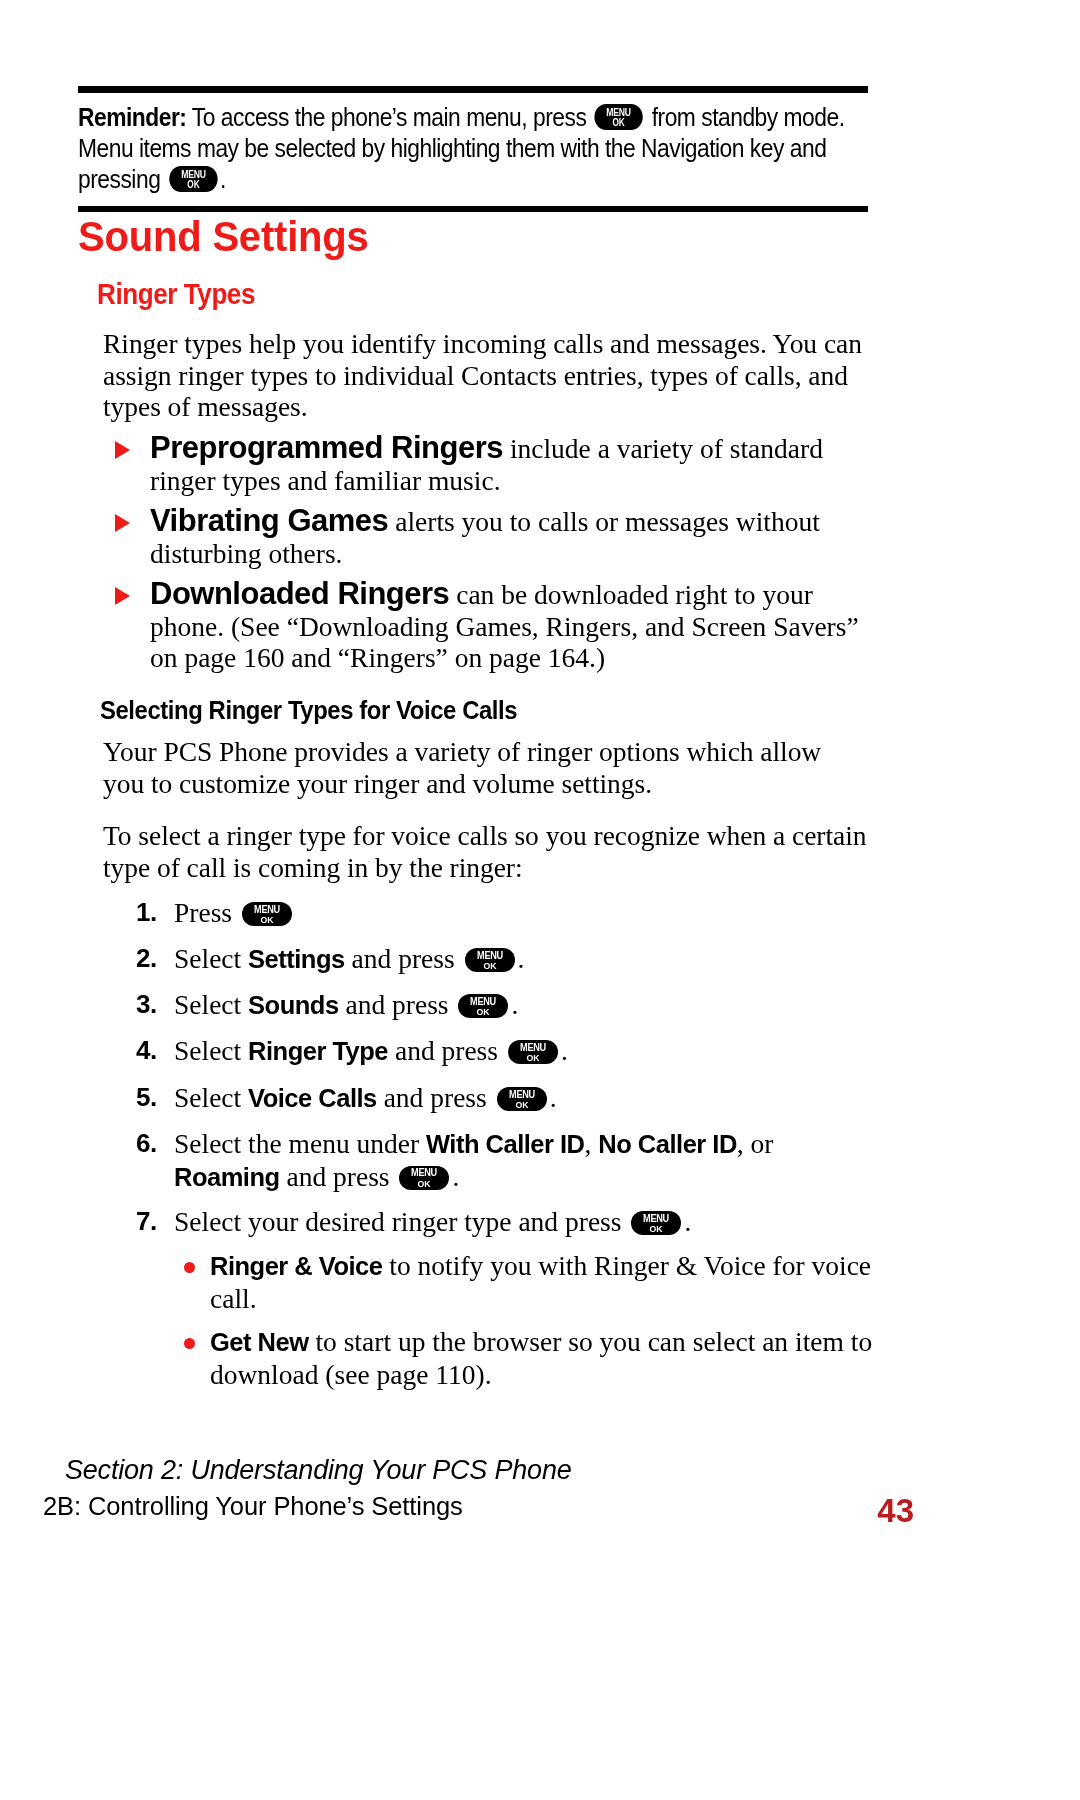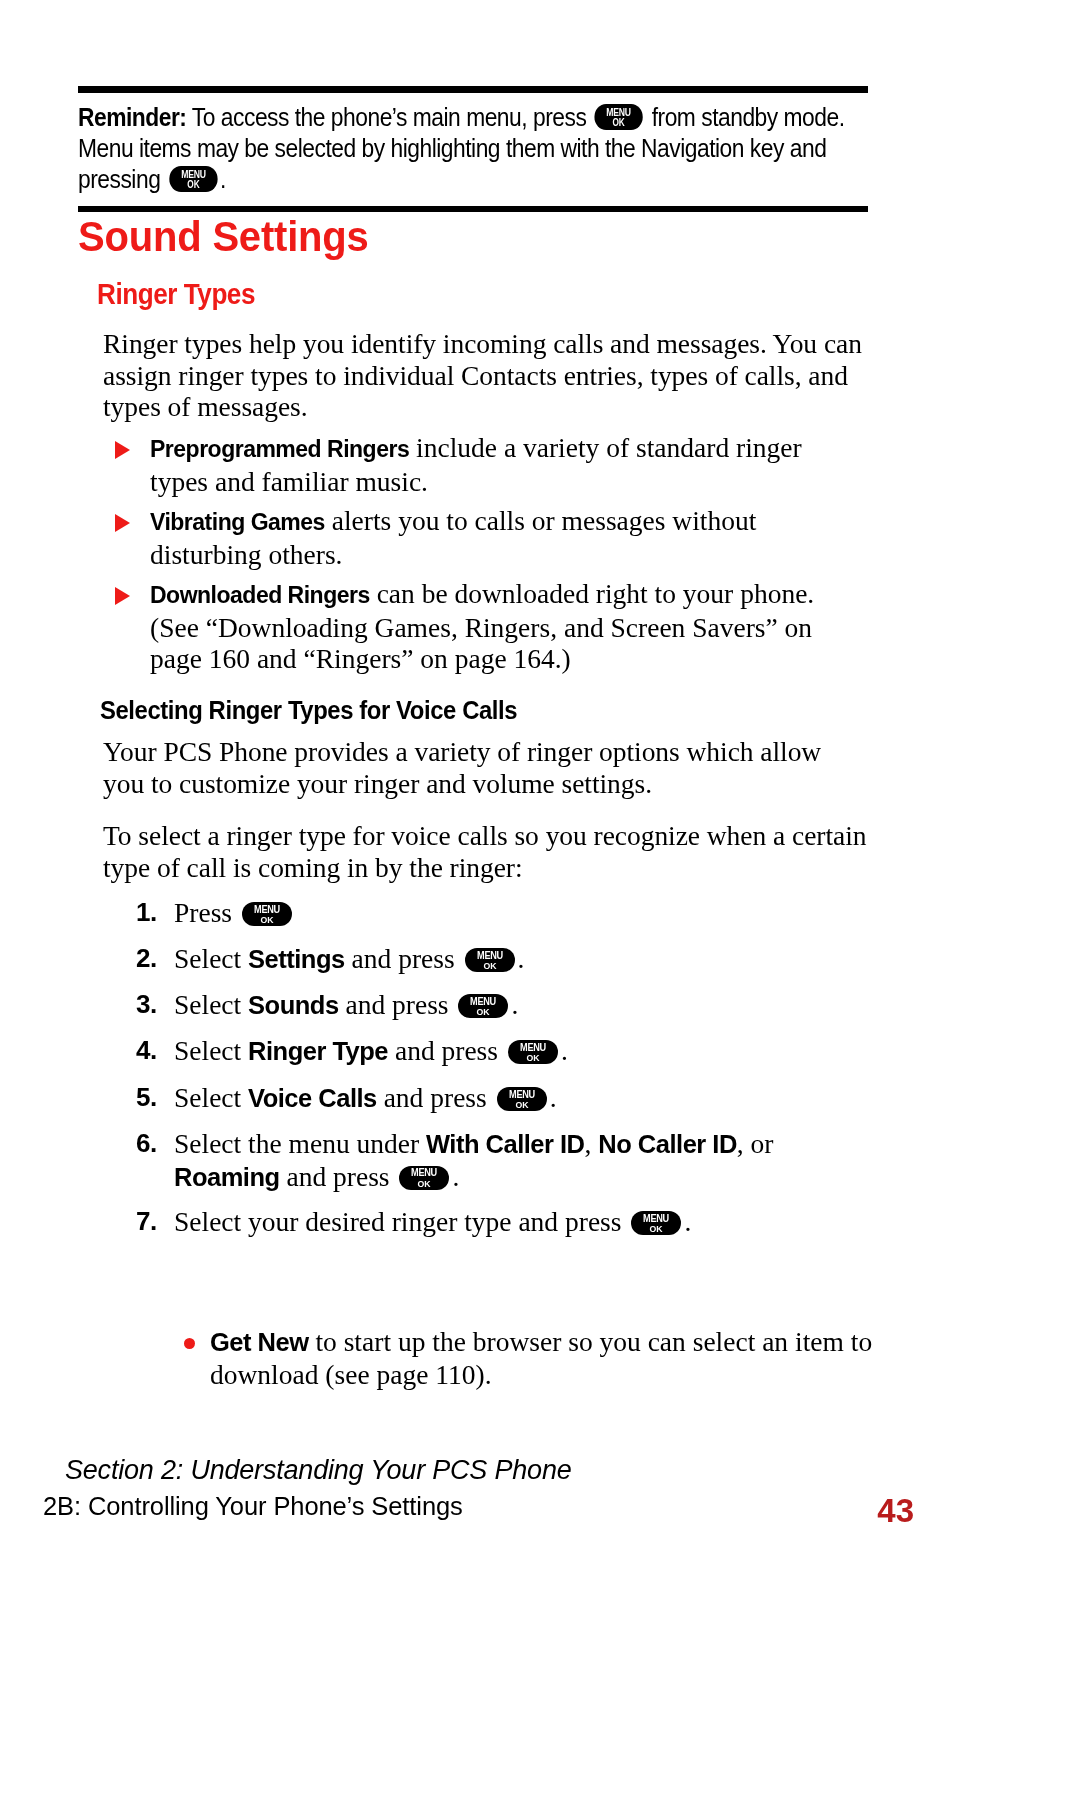--- a/index.html
+++ b/index.html
@@ -121,21 +121,21 @@
     top: 9px;
     width: 0; height: 0;
     border-left: 15px solid #ee1b18;
     border-top: 9px solid transparent;
     border-bottom: 9px solid transparent;
   }
   .tri-item b,
   .lead {
     font-family: "Liberation Sans", sans-serif;
     font-weight: bold;
-    font-size: 23px;
+    font-size: 31px;
     letter-spacing: -0.5px;
   }
   .ti1 { top: 432px; }
   .ti2 { top: 505px; }
   .ti3 { top: 578px; }
 
   
   .step {
     position: absolute;
     left: 136px;
@@ -311,20 +311,23 @@
   </div>
 
   <div class="step s6">
     <span class="num">6.</span><span>Select the menu under </span><b>With Caller ID</b><span>, </span><b>No Caller ID</b><span>, or </span><b>Roaming</b><span> and press </span><span class="key small"><span class="k-menu">MENU</span><span class="k-ok">OK</span></span><span>.</span>
   </div>
 
   <div class="step s7">
     <span class="num">7.</span><span>Select your desired ringer type and press </span><span class="key small"><span class="k-menu">MENU</span><span class="k-ok">OK</span></span><span>.</span>
   </div>
 
+  <div class="dot-item d1">
+    <span class="dot"></span><b>Ringer &amp; Voice</b><span> to notify you with Ringer &amp; Voice for voice call.</span>
+  </div>
   <div class="dot-item d2">
     <span class="dot"></span><b>Get New</b><span> to start up the browser so you can select an item to download (see page 110).</span>
   </div>
 
   <div class="footer-line1">Section 2: Understanding Your PCS Phone</div>
   <div class="footer-line2">2B: Controlling Your Phone’s Settings</div>
   <div class="footer-page">43</div>
 
 </div>
 

